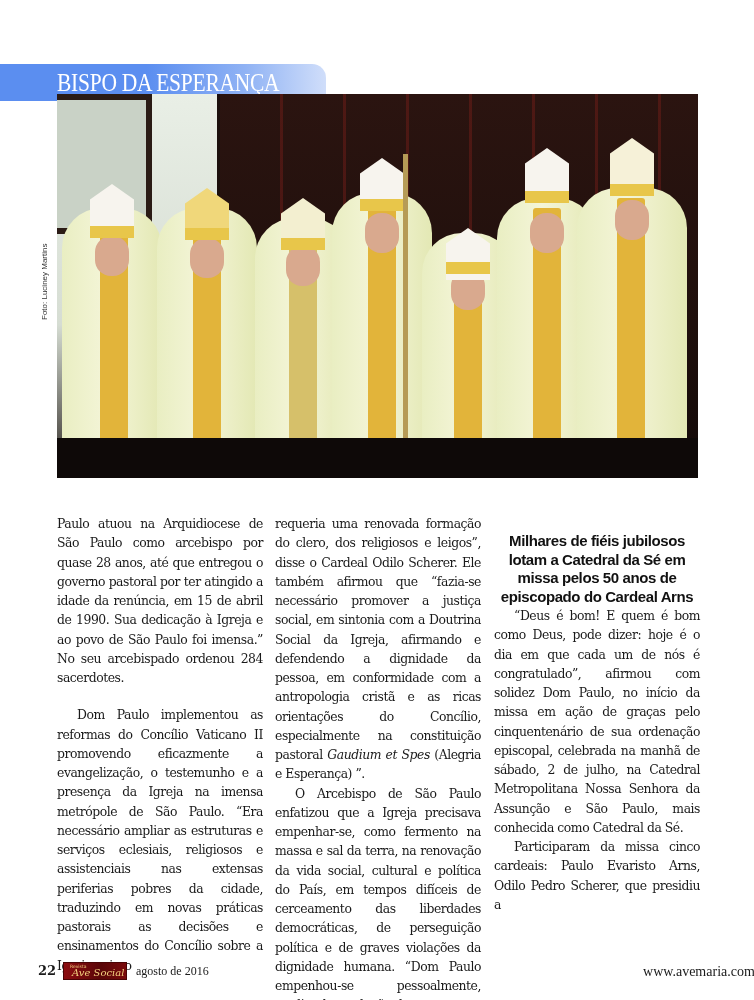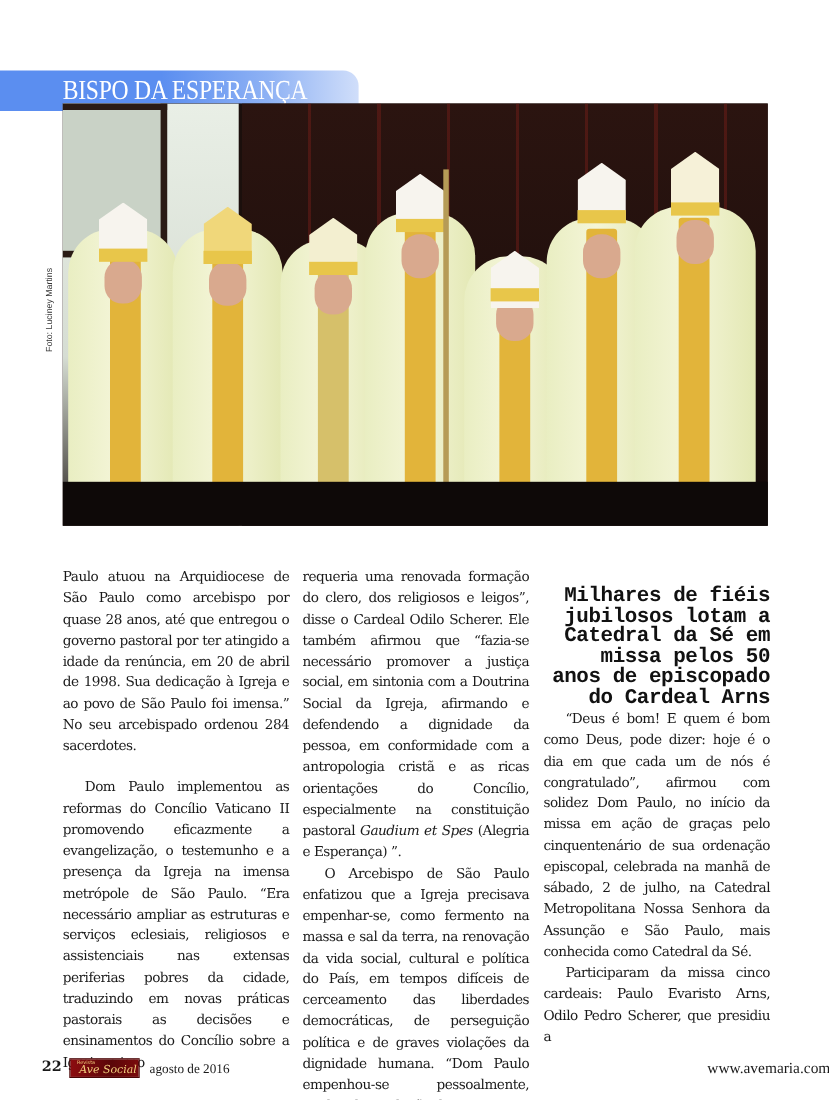--- a/index.html
+++ b/index.html
@@ -48,22 +48,22 @@
 
   .col {
     position: absolute; top: 514px; width: 206px;
     font-size: 12.4px; line-height: 19.25px; text-align: justify;
     font-family: "DejaVu Serif", serif; letter-spacing: -0.45px;
   }
   .col p { text-align: justify; }
   .col p.indent { text-indent: 20px; }
   .col .gap { height: 18px; }
   .col h3 {
-    font-family: Liberation Mono, monospace; font-weight: bold; font-size: 19px;
-    line-height: 18.5px; letter-spacing: -0.4px; text-align: right; color: #111;
+    font-family: Liberation Sans, sans-serif; font-weight: bold; font-size: 15px;
+    line-height: 18.5px; letter-spacing: -0.4px; text-align: center; color: #111;
   }
   .col em { font-style: italic; }
   #col1 { left: 57px; }
   #col2 { left: 275px; }
   #col3 { left: 494px; }
 
   .footer { position: absolute; top: 962px; left: 16px; width: 754px; height: 20px; }
   .page-num { position: absolute; left: 22px; top: 1px; font-family: "DejaVu Serif", serif; font-weight: bold; font-size: 13px; }
   .logo { position: absolute; left: 47px; top: 0; width: 64px; height: 18px;
     background: linear-gradient(90deg,#8c0d10,#5a0608 60%,#7a0a0c); border: 1px solid #4a0405; }
@@ -134,21 +134,21 @@
     <div class="robe" style="width:110px;height:270px;"></div>
     <div class="stole" style="left:40px;height:250px;"></div>
     <div class="face" style="left:38px;top:92px;"></div>
     <div class="mitre" style="left:33px;top:30px;background:#f6f1d8;"></div>
     <div class="mitre-band" style="left:33px;top:76px;"></div>
   </div>
   <div class="floor"></div>
 </div>
 
 <div class="col" id="col1">
-  <p>Paulo atuou na Arquidiocese de São Paulo como arcebispo por quase 28 anos, até que entregou o governo pastoral por ter atingido a idade da renúncia, em 20 de abril de 1998. Sua dedicação à Igreja e ao povo de São Paulo foi imensa.” No seu arcebispado ordenou 284 sacerdotes.</p>
+  <p>Paulo atuou na Arquidiocese de São Paulo como arcebispo por quase 28 anos, até que entregou o governo pastoral por ter atingido a idade da renúncia, em 15 de abril de 1990. Sua dedicação à Igreja e ao povo de São Paulo foi imensa.” No seu arcebispado ordenou 284 sacerdotes.</p>
   <div class="gap"></div>
   <p class="indent">Dom Paulo implementou as reformas do Concílio Vaticano II promovendo eficazmente a evangelização, o testemunho e a presença da Igreja na imensa metrópole de São Paulo. “Era necessário ampliar as estruturas e serviços eclesiais, religiosos e assistenciais nas extensas periferias pobres da cidade, traduzindo em novas práticas pastorais as decisões e ensinamentos do Concílio sobre a Igreja; e isso</p>
 </div>
 
 <div class="col" id="col2">
   <p><span>requeria uma renovada formação do clero, dos religiosos e leigos”, disse o Cardeal Odilo Scherer. Ele também afirmou que “fazia-se necessário promover a justiça social, em sintonia com a Doutrina Social da Igreja, afirmando e defendendo a dignidade da pessoa, em conformidade com a antropologia cristã e as ricas orientações do Concílio, especialmente na constituição pastoral </span><em>Gaudium et Spes</em><span> (Alegria e Esperança) ”.</span></p>
   <p class="indent">O Arcebispo de São Paulo enfatizou que a Igreja precisava empenhar-se, como fermento na massa e sal da terra, na renovação da vida social, cultural e política do País, em tempos difíceis de cerceamento das liberdades democráticas, de perseguição política e de graves violações da dignidade humana. “Dom Paulo empenhou-se pessoalmente, mediando a solução de</p>
 </div>
 
 <div class="col" id="col3">

